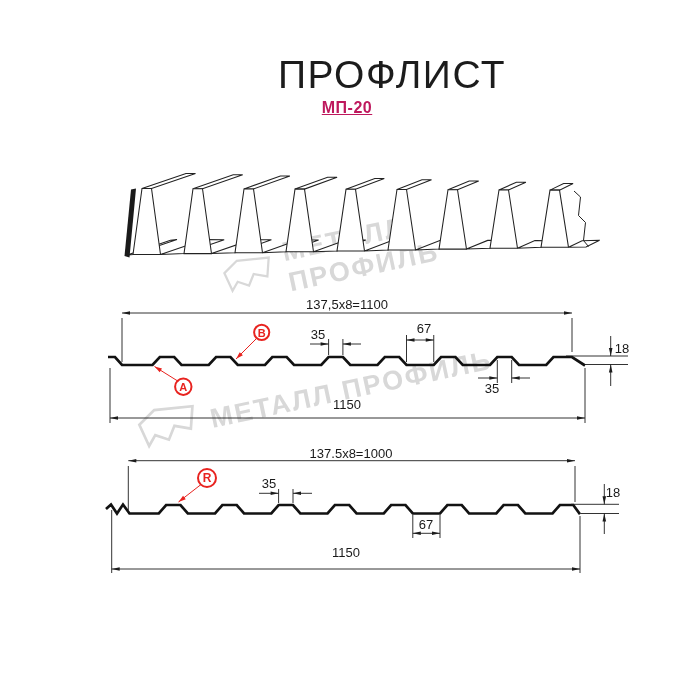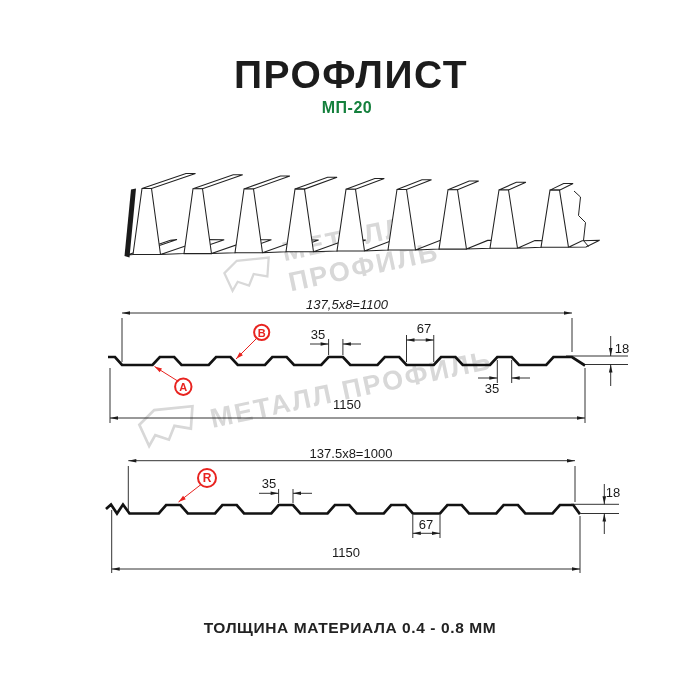--- a/index.html
+++ b/index.html
@@ -1,20 +1,20 @@
 <!DOCTYPE html>
 <html><head>
 <meta charset="utf-8">
 <style>
   html,body{margin:0;padding:0;background:#fff;}
   body{width:700px;height:700px;overflow:hidden;font-family:"Liberation Sans",sans-serif;}
   .canvas{position:relative;width:700px;height:700px;background:#fff;}
   .abs{position:absolute;transform:translate(-50%,-50%);white-space:nowrap;}
-  .title{font-size:39px;font-weight:700;letter-spacing:1.5px;color:#1c1c1c;}
-  .subtitle{font-size:16px;font-weight:700;letter-spacing:.5px;color:#15803d;}
+  .title{font-size:39px;font-weight:400;letter-spacing:1.5px;color:#1c1c1c;margin-left:41px;}
+  .subtitle{font-size:16px;font-weight:700;letter-spacing:.5px;color:#be185d;text-decoration:underline;}
   .dim{font-size:13px;color:#1a1a1a;}
   .marker{font-weight:700;font-size:11px;color:#e8231f;}
   .marker-r{font-size:12px;}
   .footer-note{font-size:15.5px;font-weight:600;letter-spacing:.6px;color:#222;}
   .wm{position:absolute;display:flex;align-items:center;gap:12px;color:#d8d8d8;}
   .wm-text{font-size:27px;font-weight:700;letter-spacing:2px;}
   #drawing{position:absolute;left:0;top:0;}
 </style>
 </head>
 <body>
@@ -135,30 +135,29 @@
       <polygon points="111.7,569 119.7,567.2 119.7,570.8" fill="#1c1c1c"></polygon>
       <polygon points="580,569 572,567.2 572,570.8" fill="#1c1c1c"></polygon>
       <circle cx="207" cy="478" r="9" fill="none" stroke="#e8231f" stroke-width="2"></circle>
       <line x1="201" y1="484.5" x2="178.5" y2="502" stroke="#e8231f" stroke-width="1"></line>
       <path d="M0,0 L-7.5,-2.2 L-7.5,2.2 Z" fill="#e8231f" transform="translate(178.5,502) rotate(142.12501634890182)"></path>
     </svg>
 
   <div class="abs title" style="left:351px;top:75px;">ПРОФЛИСТ</div>
   <div class="abs subtitle" style="left:347px;top:108px;">МП-20</div>
 
-  <div class="abs dim" style="left:347px;top:304px;font-style:italic;">137,5x8=1100</div>
+  <div class="abs dim" style="left:347px;top:304px;">137,5x8=1100</div>
   <div class="abs dim" style="left:318px;top:334px;">35</div>
   <div class="abs dim" style="left:424px;top:328px;">67</div>
   <div class="abs dim" style="left:622px;top:348px;">18</div>
   <div class="abs dim" style="left:492px;top:388px;">35</div>
   <div class="abs dim" style="left:347px;top:404px;">1150</div>
   <div class="abs marker" style="left:261.7px;top:332.6px;">B</div>
   <div class="abs marker" style="left:183.3px;top:387.2px;">A</div>
 
   <div class="abs dim" style="left:351px;top:453px;">137.5x8=1000</div>
   <div class="abs dim" style="left:269px;top:483px;">35</div>
   <div class="abs dim" style="left:613px;top:492px;">18</div>
   <div class="abs dim" style="left:426px;top:524px;">67</div>
   <div class="abs dim" style="left:346px;top:552px;">1150</div>
   <div class="abs marker marker-r" style="left:207px;top:478.3px;">R</div>
 
-  <div class="abs footer-note" style="left:350px;top:628px;">ТОЛЩИНА МАТЕРИАЛА 0.4 - 0.8 ММ</div>
 </div>
 
 </body></html>

